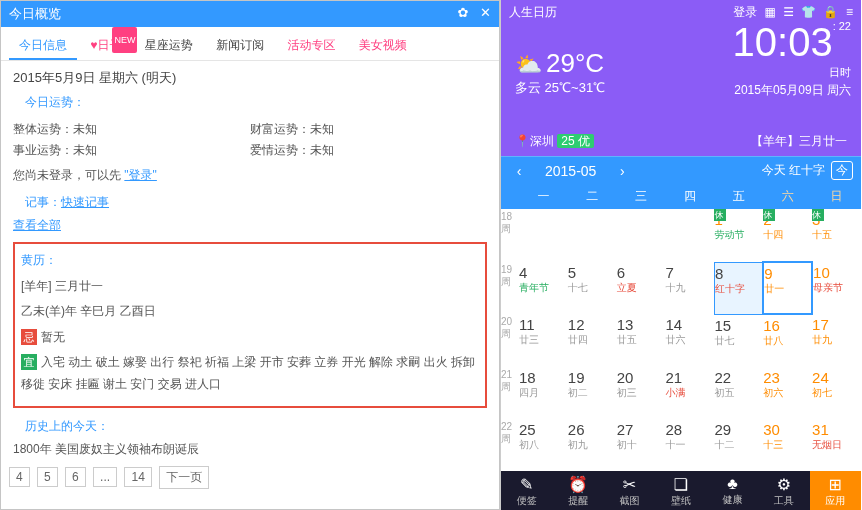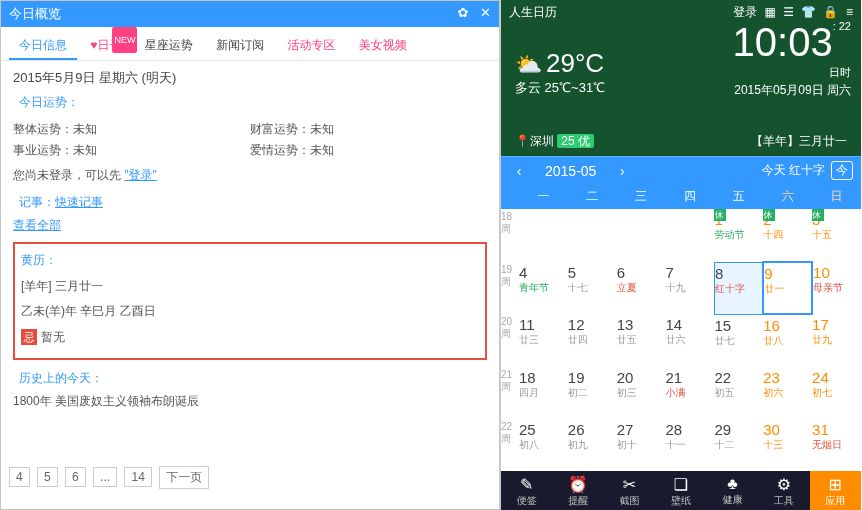--- a/index.html
+++ b/index.html
@@ -7,31 +7,31 @@
 .lhdr{background:#3399ff;color:#fff;padding:4px 8px;font-size:13px}
 .lhdr .ctrl{float:right}
 .lhdr .ctrl span{margin-left:8px;cursor:pointer}
 .tabs{border-bottom:1px solid #e5e5e5;padding:6px 8px 0 8px}
 .tab{display:inline-block;padding:4px 10px;cursor:pointer;color:#444;position:relative}
 .tab.active{color:#3399ff;border-bottom:2px solid #3399ff}
 .tab.pink{color:#ff4081}
 .new{position:absolute;top:-6px;right:-6px;background:#ff4081;color:#fff;font-size:9px;padding:8px 2px;border-radius:2px}
 .body{padding:8px 12px;height:380px;overflow:hidden}
 .date{font-size:13px;margin-bottom:7px;color:#444}
-.sect{color:#3399ff;margin:6px 6px}
+.sect{color:#3399ff;margin:6px 12px}
 .row{margin:4px 0;color:#555}
 .login a{color:#3399ff}
 .redbox{border:2px solid #e74c3c;padding:6px;margin-top:8px;line-height:1.8}
 .tag{display:inline-block;width:16px;height:16px;line-height:16px;text-align:center;color:#fff;font-size:11px;margin-right:4px}
 .tag.ji{background:#e74c3c}
 .tag.yi{background:#27ae60}
 .pager{position:absolute;bottom:20px;left:8px}
 .pager span{display:inline-block;border:1px solid #ccc;padding:2px 6px;margin-right:4px;color:#666;cursor:pointer}
 .right{float:left;width:360px;height:510px;background:#fff;border-left:1px solid #ccc}
-.rtop{background:#14532d;color:#fff;height:140px;position:relative;padding:8px}
+.rtop{background:#8b5cf6;color:#fff;height:140px;position:relative;padding:8px}
 .rtitle{position:absolute;top:4px;left:8px;font-size:12px}
 .ricons{position:absolute;top:4px;right:8px;font-size:12px}
 .ricons span{margin-left:4px}
 .weather{position:absolute;top:48px;left:14px;font-size:13px}
 .weather .temp{font-size:26px}
 .clock{position:absolute;top:20px;right:10px;text-align:right}
 .clock .t{font-size:40px;font-weight:300}
 .clock .s{font-size:11px;vertical-align:top}
 .clockdate{font-size:12px;margin-top:2px}
 .loc{position:absolute;bottom:6px;left:14px;font-size:12px}
@@ -94,20 +94,21 @@
       </div>
     </div>
     <div class="row login"><span>您尚未登录，可以先</span> <a href="#">"登录"</a></div>
     <div class="sect" style="margin-top:10px"><span>记事：</span><a href="#" style="color:#3399ff">快速记事</a></div>
     <div><a href="#" style="color:#3399ff">查看全部</a></div>
     <div class="redbox">
       <div class="sect" style="margin:0">黄历：</div>
       <div class="row">[羊年] 三月廿一</div>
       <div class="row">乙未(羊)年 辛巳月 乙酉日</div>
       <div class="row"><span class="tag ji">忌</span><span>暂无</span></div>
+      <div class="row"><span class="tag yi">宜</span><span>入宅 动土 破土 嫁娶 出行 祭祀 祈福 上梁 开市 安葬 立券 开光 解除 求嗣 出火 拆卸 移徙 安床 挂匾 谢土 安门 交易 进人口</span></div>
     </div>
     <div class="sect" style="margin-top:10px">历史上的今天：</div>
     <div class="row">1800年 美国废奴主义领袖布朗诞辰</div>
   </div>
   <div class="pager">
     <span>4</span>
     <span>5</span>
     <span>6</span>
     <span>...</span>
     <span>14</span>

